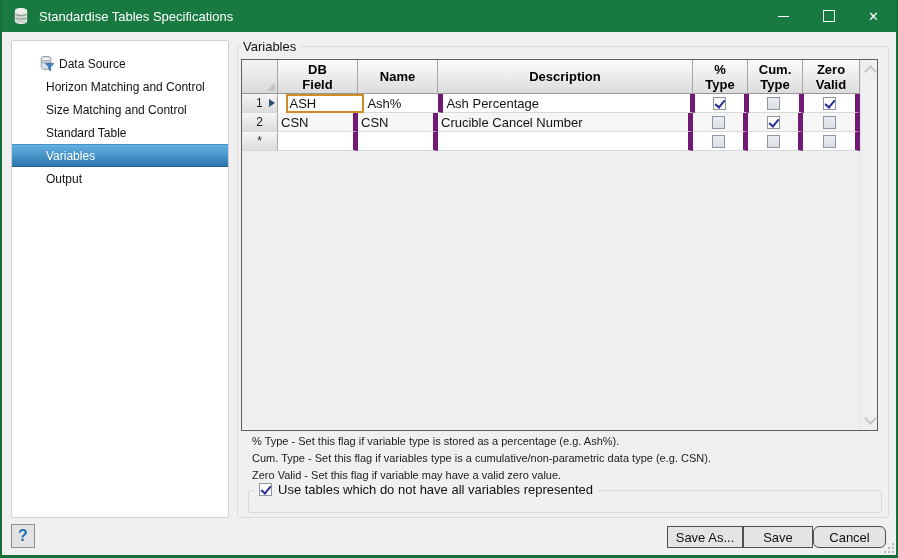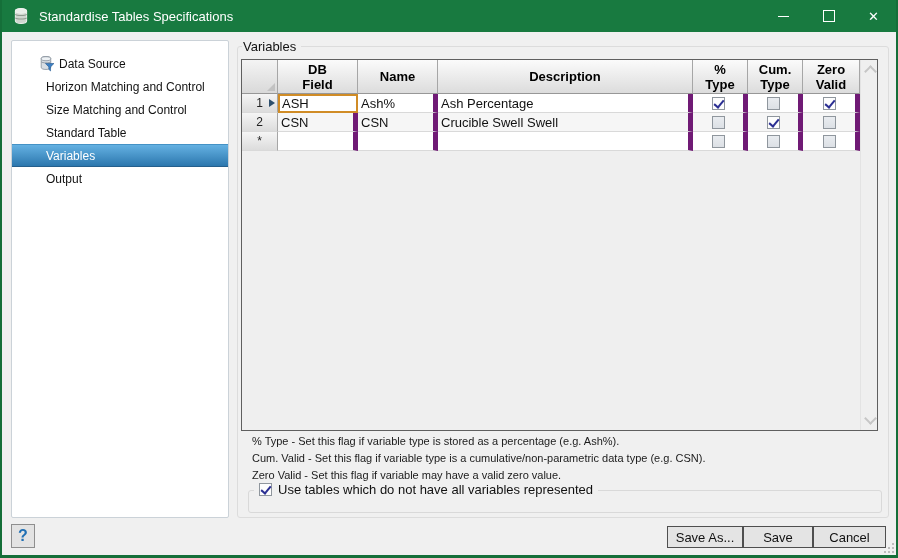--- a/index.html
+++ b/index.html
@@ -39,21 +39,21 @@
     border-left:8px solid transparent;border-bottom:8px solid #c2c2c2;}
   .grid-row{display:flex;height:19px;flex:0 0 auto;background:#fff;}
   .grid-row.alt{background:#f6f6f6;}
   .dcell{box-sizing:border-box;border-right:5px solid #701a75;border-bottom:1px solid #d9d9d9;
     font-size:13px;color:#111;padding:0 3px;display:flex;align-items:center;overflow:hidden;white-space:nowrap;}
   .rowhead{background:linear-gradient(#f5f5f5,#dcdcdc);border-right:1px solid #a6a6a6;
     justify-content:center;position:relative;font-size:12px;color:#222;padding:0;}
   .rowptr{position:absolute;right:2px;top:50%;margin-top:-4px;width:0;height:0;
     border-left:6px solid #2d4f6d;border-top:4px solid transparent;border-bottom:4px solid transparent;}
   .cbcell{justify-content:center;}
-  .focused{box-shadow:inset 0 0 0 1px #d08c26;border:1px solid #d08c26 !important;}
+  .focused{box-shadow:inset 0 0 0 1px #d08c26;border:1px solid #d08c26 !important;margin-left:8px;}
   .grid-filler{flex:1;background:#efefef;}
   .track{width:17px;border-left:1px solid #e3e3e3;position:relative;background:#efefef;}
   .chev{position:absolute;left:5px;width:7px;height:7px;border:solid #c6c6c6;border-width:2px 2px 0 0;}
   .chev.up{top:7px;transform:rotate(-45deg);}
   .chev.down{bottom:7px;transform:rotate(135deg);}
   
   .cb{width:13px;height:13px;box-sizing:border-box;border:1px solid #8f969d;
     background:linear-gradient(#e9ecf0,#dce0e5);position:relative;flex:0 0 auto;}
   .cb.checked{background:#fdfdfd;}
   .cb.checked::after{content:"";position:absolute;left:3px;top:0px;width:4px;height:8px;
@@ -66,21 +66,21 @@
   .use-caption{position:absolute;top:-9px;left:5px;background:#f0f0f0;padding:0 5px;
     display:flex;align-items:center;gap:6px;font-size:13px;color:#111;text-align:right;}
   
   .footer{position:relative;height:37px;}
   .help-btn{position:absolute;left:9px;top:6px;width:24px;height:24px;box-sizing:border-box;
     background:#e3e3e3;border:1px solid #8f8f8f;color:#1f6fb4;font-size:16px;font-weight:bold;
     display:flex;align-items:center;justify-content:center;cursor:default;}
   .btn-row{position:absolute;right:10px;top:8px;display:flex;}
   .btn{height:22px;box-sizing:border-box;background:#e4e4e4;border:1px solid #4f4f4f;
     font-size:13px;color:#111;display:flex;align-items:center;justify-content:center;cursor:default;}
-  .btn.saveas{width:76px;}.btn.save{width:70px;}.btn.cancel{width:73px;}
+  .btn.saveas{width:76px;}.btn.save{width:70px;}.btn.cancel{width:73px;border-radius:6px;}
   .grip{position:absolute;right:2px;bottom:2px;width:11px;height:11px;}
   .grip::after{content:"";position:absolute;width:2px;height:2px;background:#bdbdbd;right:0;bottom:0;
     box-shadow:-4px 0 #bdbdbd,-8px 0 #bdbdbd,0 -4px #bdbdbd,0 -8px #bdbdbd,-4px -4px #bdbdbd;}
 </style>
 </head>
 <body>
 
 <div class="window">
 
   <div class="titlebar">
@@ -169,21 +169,21 @@
                   <span class="cb checked"></span>
                 </div>
             </div>
 
             <div class="grid-row alt">
               <div class="dcell rowhead" style="width:36px">
                 <span>2</span>
               </div>
               <div class="dcell" style="width:80px">CSN</div>
               <div class="dcell" style="width:80px">CSN</div>
-              <div class="dcell" style="width:255px">Crucible Swell Swell</div>
+              <div class="dcell" style="width:255px">Crucible Cancel Number</div>
               <div class="dcell cbcell" style="width:55px">
                   <span class="cb"></span>
                 </div>
               <div class="dcell cbcell" style="width:55px">
                   <span class="cb checked"></span>
                 </div>
               <div class="dcell cbcell" style="width:57px">
                   <span class="cb"></span>
                 </div>
             </div>
@@ -210,21 +210,21 @@
           </div>
 
           <div class="track">
             <span class="chev up"></span>
             <span class="chev down"></span>
           </div>
         </div>
 
         <div class="notes">
           <div>% Type - Set this flag if variable type is stored as a percentage (e.g. Ash%).</div>
-          <div>Cum. Valid - Set this flag if variable type is a cumulative/non-parametric data type (e.g. CSN).</div>
+          <div>Cum. Type - Set this flag if variables type is a cumulative/non-parametric data type (e.g. CSN).</div>
           <div>Zero Valid - Set this flag if variable may have a valid zero value.</div>
         </div>
 
         <div class="use-box">
           <div class="use-caption">
             <span class="cb checked"></span>
             <span>Use tables which do not have all variables represented</span>
           </div>
         </div>
       </div>

